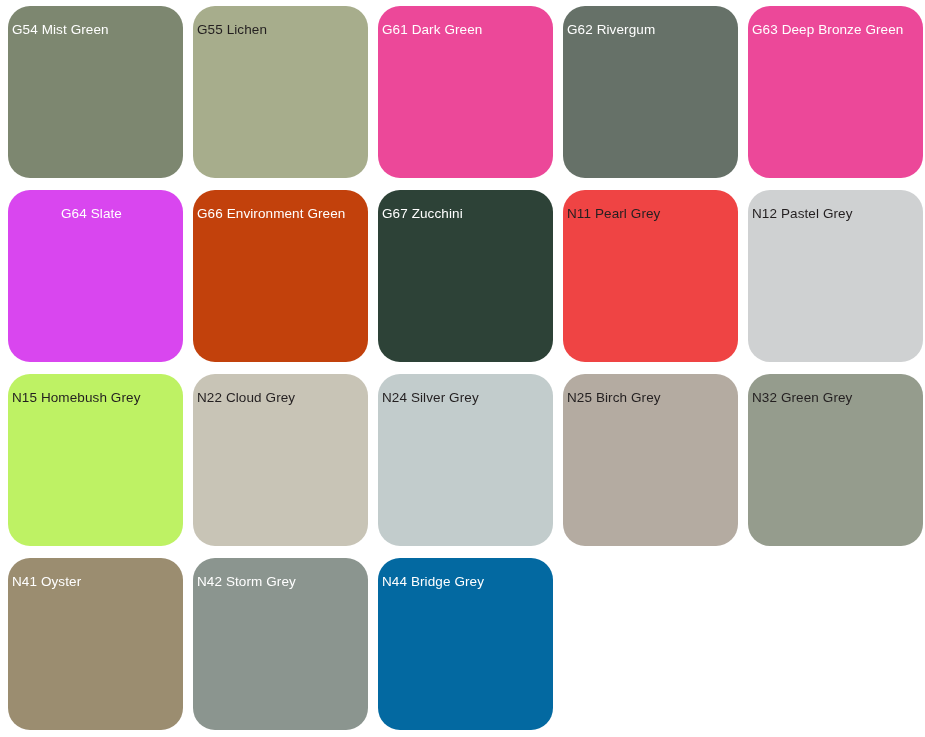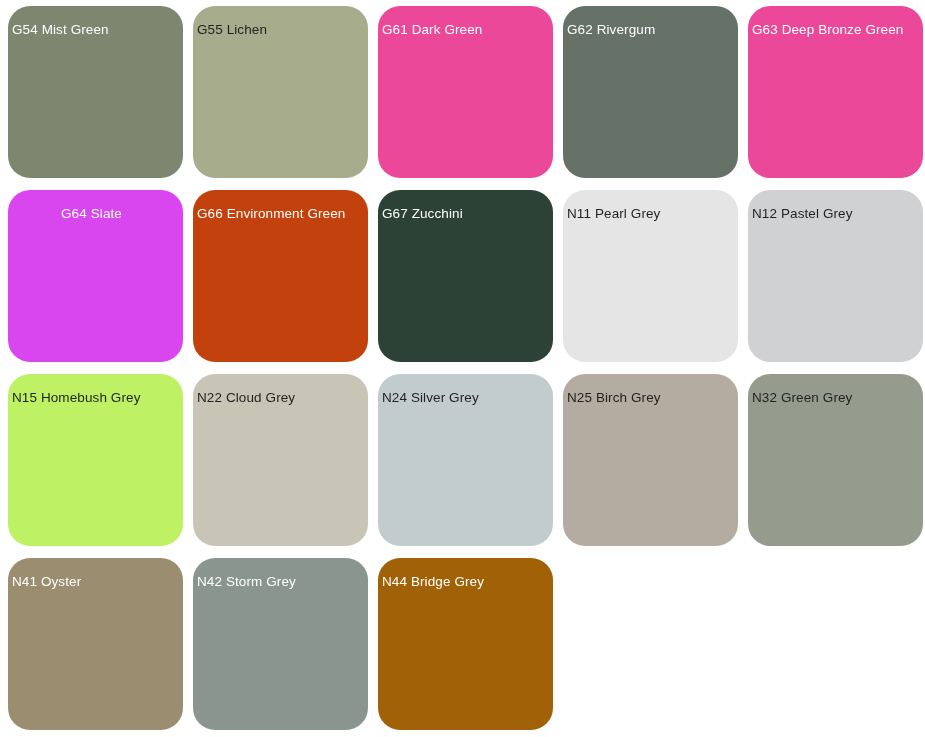--- a/index.html
+++ b/index.html
@@ -63,21 +63,21 @@
     </div>
     <div class="swatch light-text" style="background: #d946ef; text-align: center;">
       <div class="swatch-label" style="color: rgb(255, 255, 255);">G64 Slate</div>
     </div>
     <div class="swatch light-text" style="background: #c2410c;">
       <div class="swatch-label" style="color: rgb(255, 255, 255);">G66 Environment Green</div>
     </div>
     <div class="swatch light-text" style="background: rgb(45, 66, 55);">
       <div class="swatch-label" style="color: rgb(255, 255, 255);">G67 Zucchini</div>
     </div>
-    <div class="swatch dark-text" style="background: #e5e5e5;">
+    <div class="swatch dark-text" style="background: #ef4444;">
       <div class="swatch-label" style="color: rgb(35, 31, 32);">N11 Pearl Grey</div>
     </div>
     <div class="swatch dark-text" style="background: rgb(207, 209, 210);">
       <div class="swatch-label" style="color: rgb(35, 31, 32);">N12 Pastel Grey</div>
     </div>
     <div class="swatch dark-text" style="background: #bef264;">
       <div class="swatch-label" style="color: rgb(35, 31, 32);">N15 Homebush Grey</div>
     </div>
     <div class="swatch dark-text" style="background: rgb(200, 196, 182);">
       <div class="swatch-label" style="color: rgb(35, 31, 32);">N22 Cloud Grey</div>
@@ -90,16 +90,16 @@
     </div>
     <div class="swatch dark-text" style="background: rgb(149, 156, 141);">
       <div class="swatch-label" style="color: rgb(35, 31, 32);">N32 Green Grey</div>
     </div>
     <div class="swatch light-text" style="background: rgb(155, 141, 112);">
       <div class="swatch-label" style="color: rgb(255, 255, 255);">N41 Oyster</div>
     </div>
     <div class="swatch light-text" style="background: rgb(139, 149, 143);">
       <div class="swatch-label" style="color: rgb(255, 255, 255);">N42 Storm Grey</div>
     </div>
-    <div class="swatch light-text" style="background: #a16207;">
+    <div class="swatch light-text" style="background: #0369a1;">
       <div class="swatch-label" style="color: rgb(255, 255, 255);">N44 Bridge Grey</div>
     </div>
   </div>
 
 </body></html>

